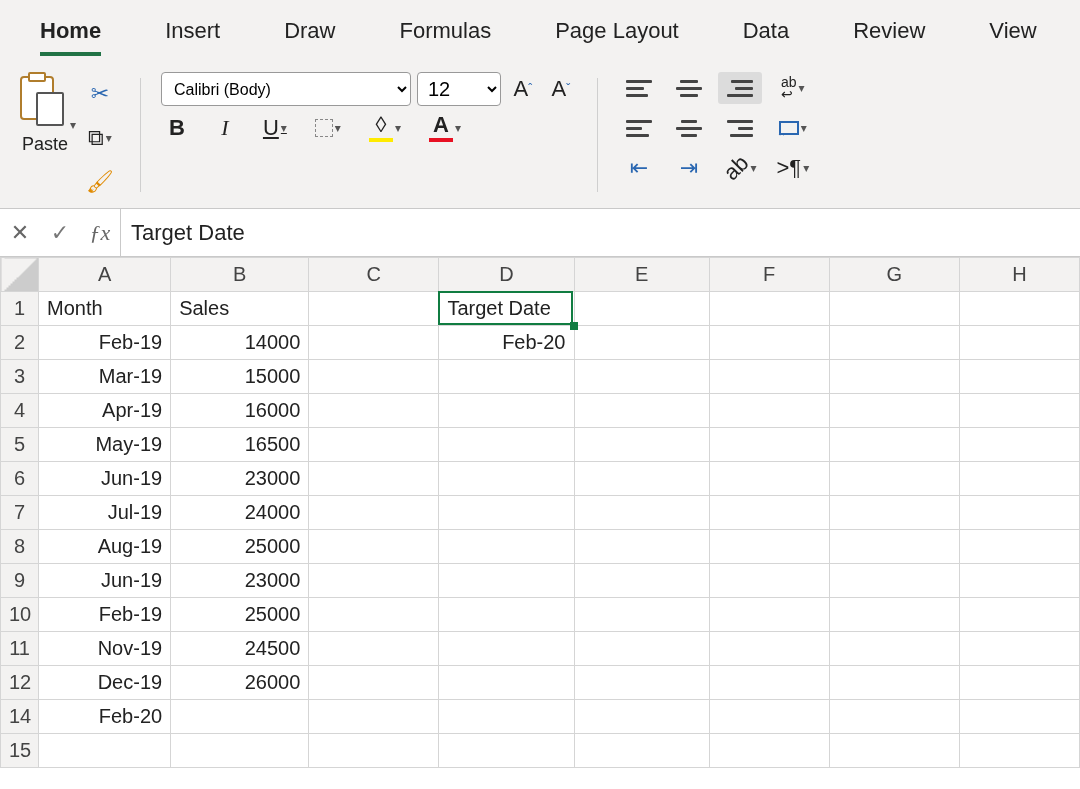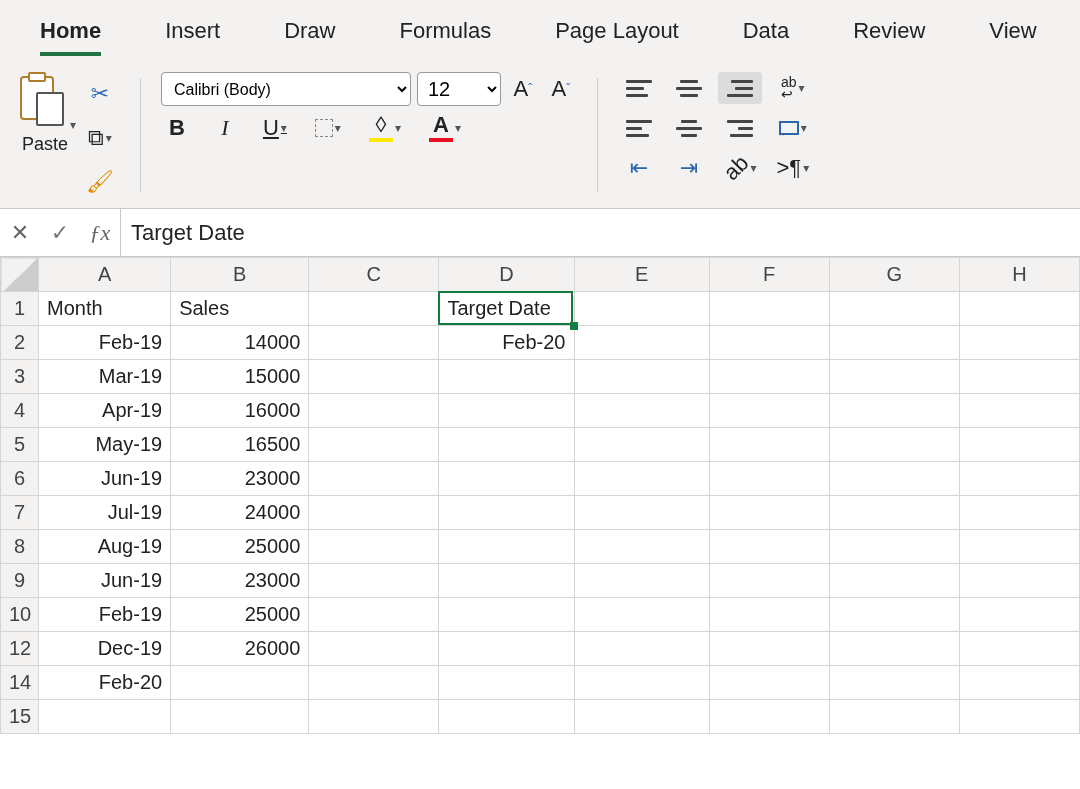--- a/index.html
+++ b/index.html
@@ -387,20 +387,31 @@
           <td id="cell-A10" class="num">Feb-19</td>
           <td id="cell-B10" class="num">25000</td>
           <td id="cell-C10"></td>
           <td id="cell-D10"></td>
           <td id="cell-E10"></td>
           <td id="cell-F10"></td>
           <td id="cell-G10"></td>
           <td id="cell-H10"></td>
         </tr>
         <tr>
+          <td class="rh">11</td>
+          <td id="cell-A11" class="num">Nov-19</td>
+          <td id="cell-B11" class="num">24500</td>
+          <td id="cell-C11"></td>
+          <td id="cell-D11"></td>
+          <td id="cell-E11"></td>
+          <td id="cell-F11"></td>
+          <td id="cell-G11"></td>
+          <td id="cell-H11"></td>
+        </tr>
+        <tr>
           <td class="rh">12</td>
           <td id="cell-A12" class="num">Dec-19</td>
           <td id="cell-B12" class="num">26000</td>
           <td id="cell-C12"></td>
           <td id="cell-D12"></td>
           <td id="cell-E12"></td>
           <td id="cell-F12"></td>
           <td id="cell-G12"></td>
           <td id="cell-H12"></td>
         </tr>

